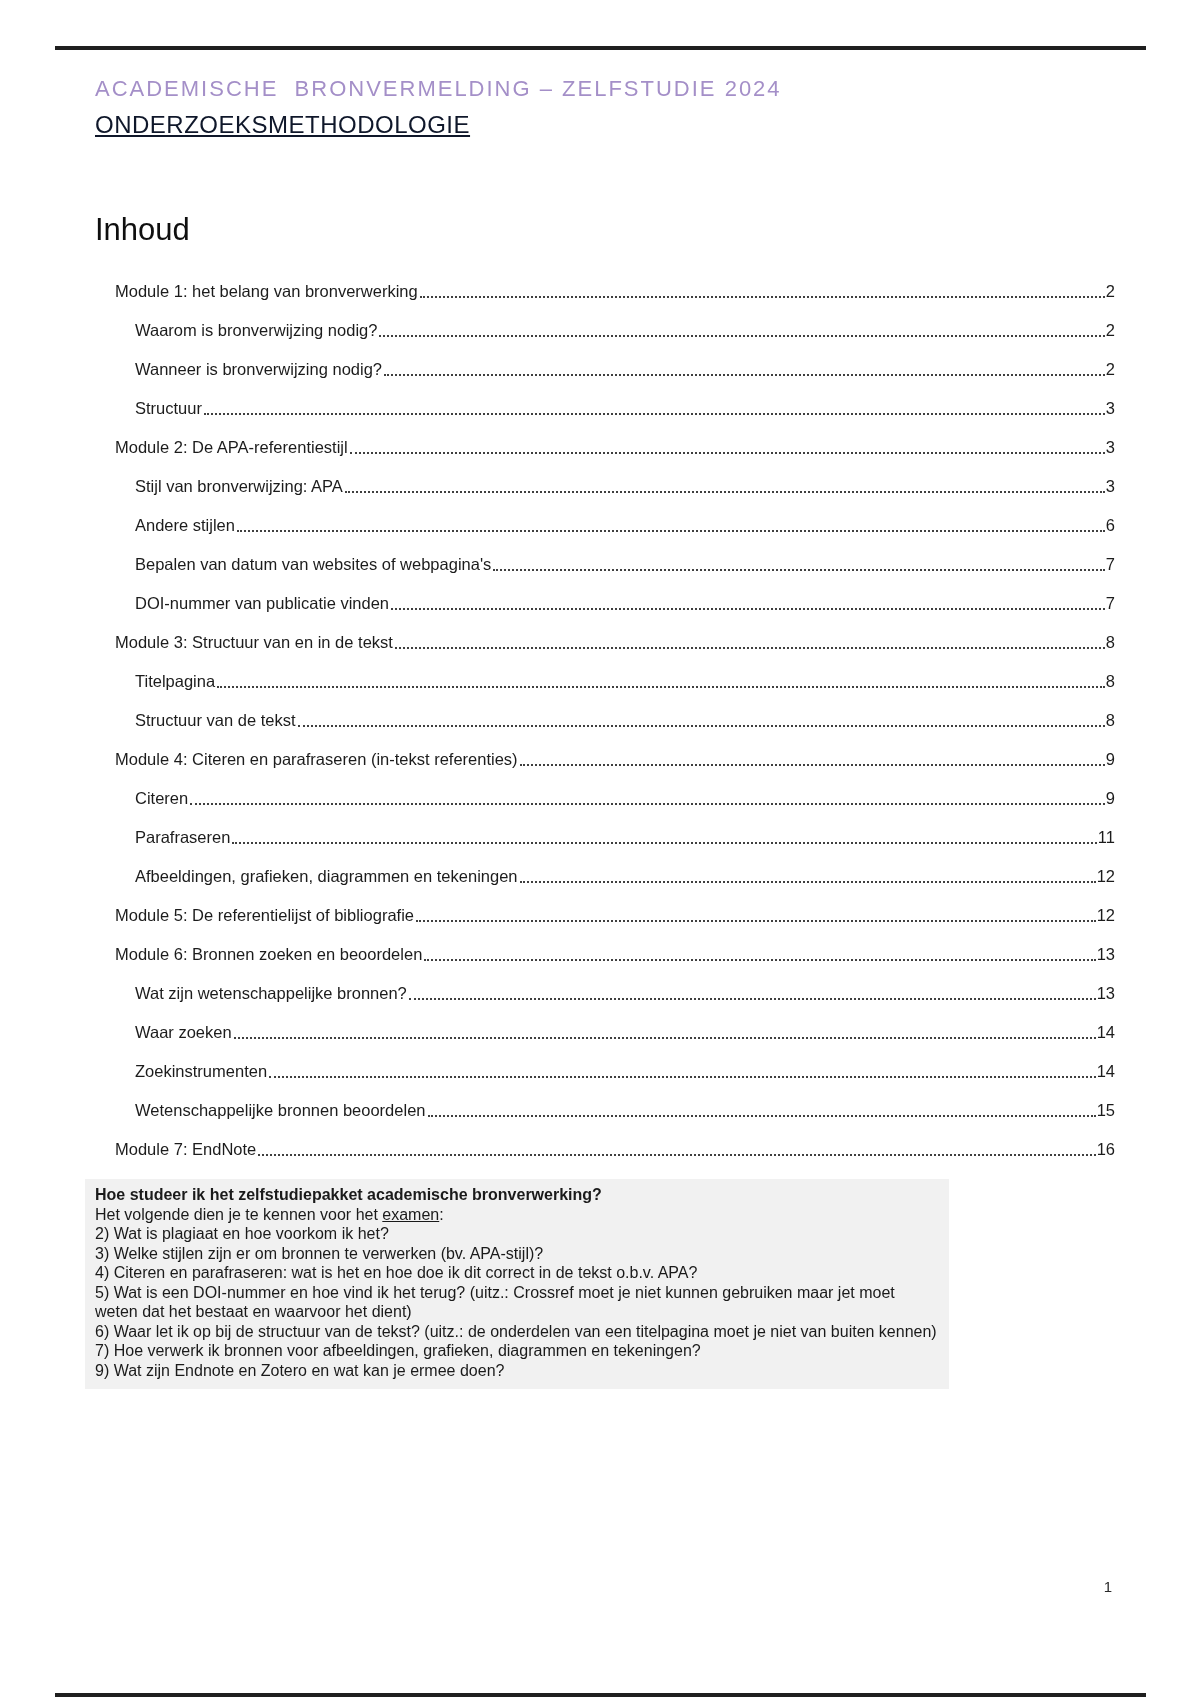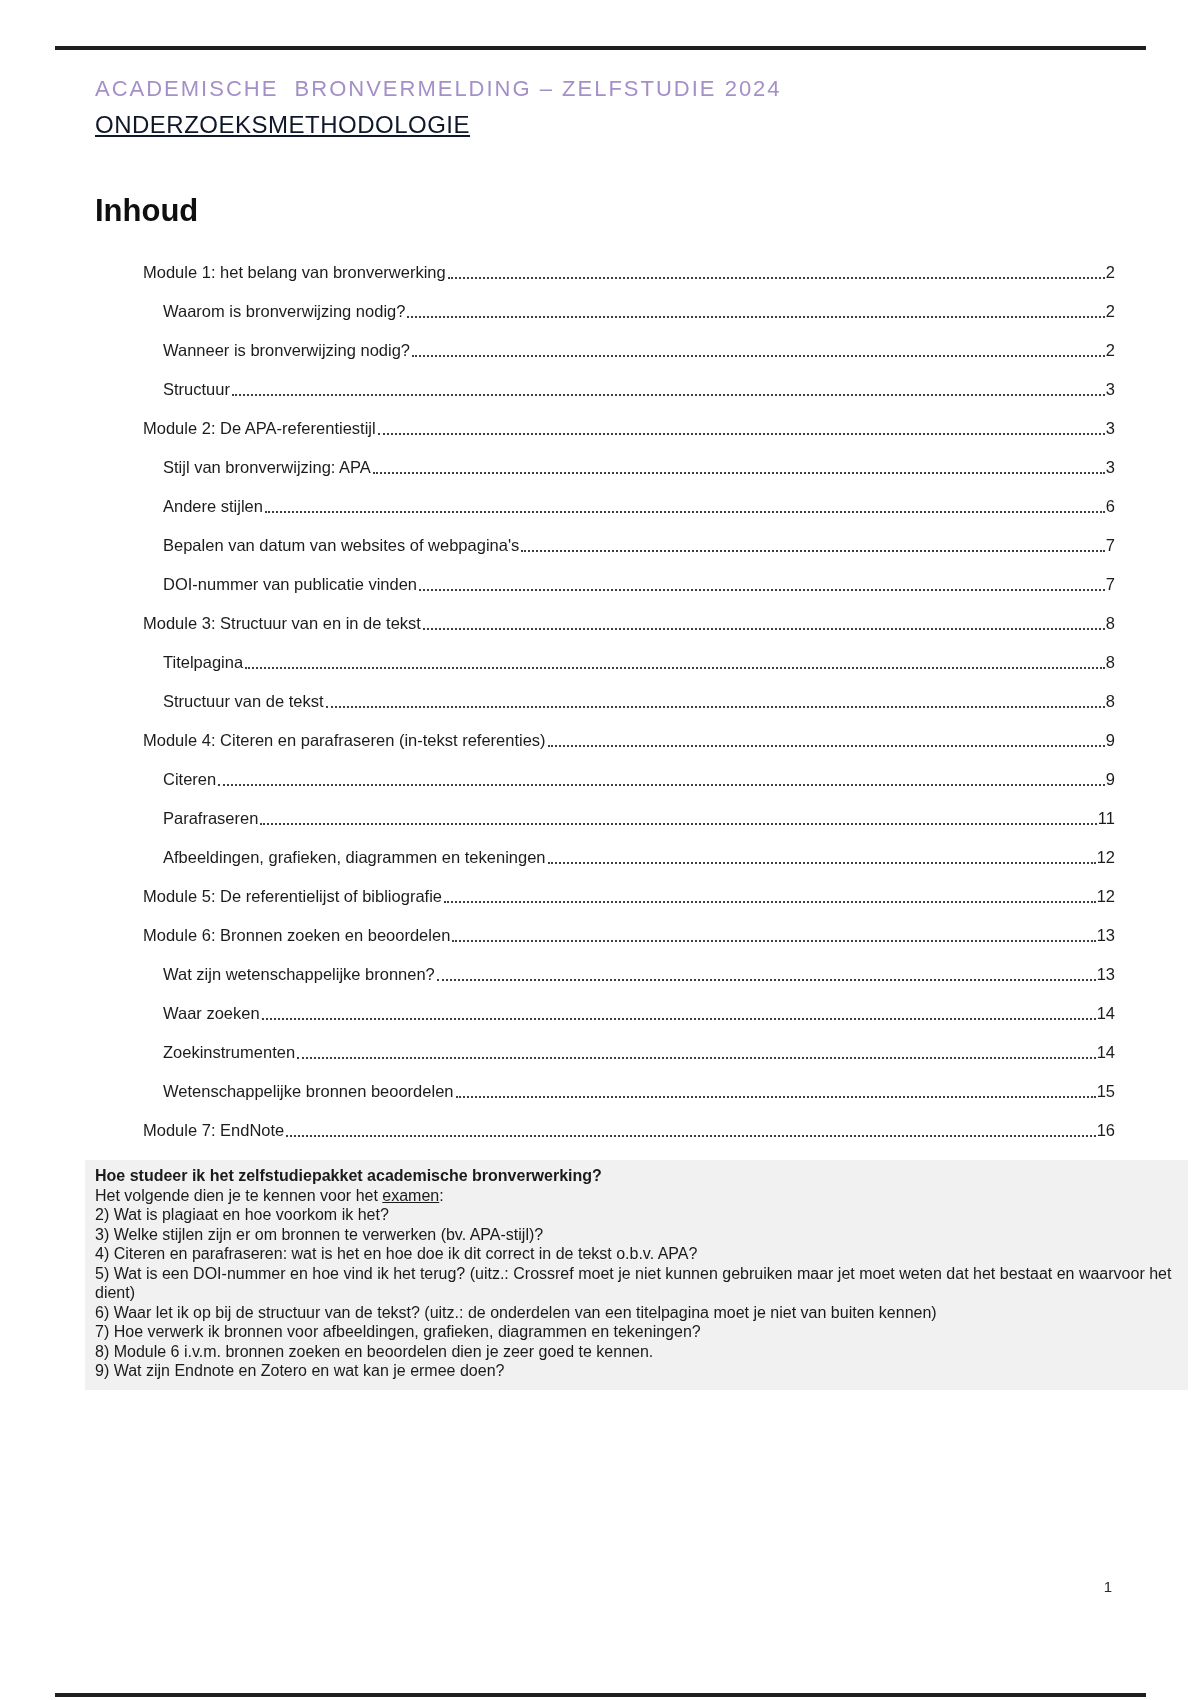--- a/index.html
+++ b/index.html
@@ -32,50 +32,50 @@
   }
   .doc-subtitle {
     margin-top: 9px;
     font-size: 24px;
     letter-spacing: 0.5px;
     color: #0f172a;
     text-decoration: underline;
   }
 
   .toc-heading {
-    margin-top: 54px;
+    margin-top: 73px;
     font-size: 31px;
-    font-weight: 700;
+    font-weight: 400;
     color: #0f0f0f;
   }
   .toc-list { margin-top: 22px; }
   .toc-row {
     display: flex;
     align-items: flex-end;
     height: 39px;
     box-sizing: border-box;
     padding-bottom: 8px;
     font-size: 16.5px;
     color: #1c1c1c;
   }
   .toc-row.level-1 { padding-left: 20px; }
   .toc-row.level-2 { padding-left: 40px; }
-  .toc-label { white-space: nowrap; margin-left: 28px; }
+  .toc-label { white-space: nowrap; }
   .toc-leader {
     flex: 1;
     border-bottom: 2px dotted #3f3f3f;
     margin: 0 1px 3px 2px;
     min-width: 20px;
   }
   .toc-page { white-space: nowrap; }
 
   .study-box {
     margin-top: 12px;
     margin-left: -10px;
-    width: 1103px;
+    width: 864px;
     box-sizing: border-box;
     padding: 6px 10px 9px 10px;
     background: #f1f1f1;
     font-size: 16px;
     line-height: 19.5px;
     color: #1a1a1a;
   }
   .study-heading { font-weight: 700; }
   .underline { text-decoration: underline; }
 
@@ -221,21 +221,20 @@
   <div class="study-box" style="background: rgb(241, 241, 241);">
     <div class="study-heading">Hoe studeer ik het zelfstudiepakket academische bronverwerking?</div>
     <div class="study-intro"><span>Het volgende dien je te kennen voor het </span><span class="underline">examen</span><span>:</span></div>
     <div id="study-items">
         <div class="study-item">2) Wat is plagiaat en hoe voorkom ik het?</div>
         <div class="study-item">3) Welke stijlen zijn er om bronnen te verwerken (bv. APA-stijl)?</div>
         <div class="study-item">4) Citeren en parafraseren: wat is het en hoe doe ik dit correct in de tekst o.b.v. APA?</div>
         <div class="study-item">5) Wat is een DOI-nummer en hoe vind ik het terug? (uitz.: Crossref moet je niet kunnen gebruiken maar jet moet weten dat het bestaat en waarvoor het dient)</div>
         <div class="study-item">6) Waar let ik op bij de structuur van de tekst? (uitz.: de onderdelen van een titelpagina moet je niet van buiten kennen)</div>
         <div class="study-item">7) Hoe verwerk ik bronnen voor afbeeldingen, grafieken, diagrammen en tekeningen?</div>
-        <div class="study-item">8) Module 6 i.v.m. bronnen zoeken en beoordelen dien je zeer goed te kennen.</div>
         <div class="study-item">9) Wat zijn Endnote en Zotero en wat kan je ermee doen?</div>
       </div>
   </div>
 
 </div>
 
 <div class="page-number">1</div>
 
 <div class="rule rule-bottom"></div>
 

